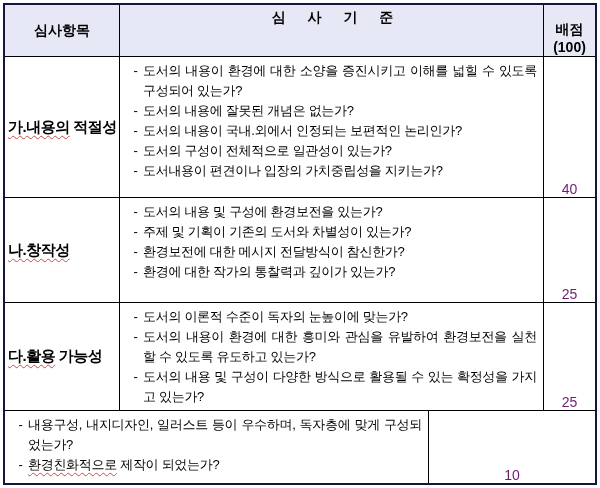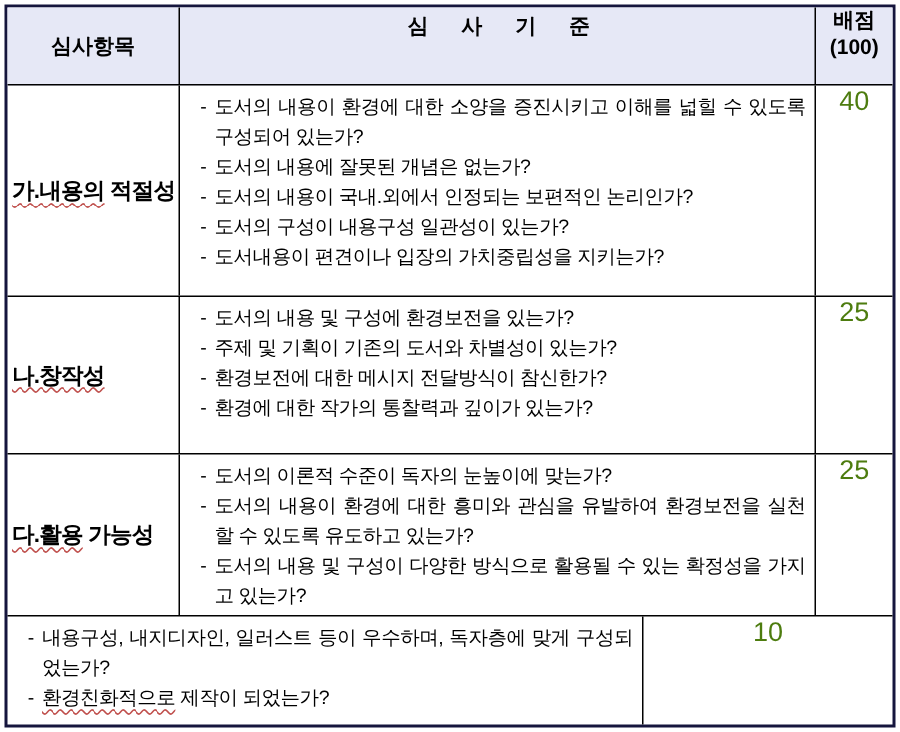--- a/index.html
+++ b/index.html
@@ -51,21 +51,21 @@
     border-right: 1px solid #000000;
     box-sizing: border-box;
     display: flex;
     flex-direction: column;
     justify-content: flex-start;
     padding: 4px 6px 4px 8px;
   }
   .c3 {
     flex: 1;
     display: flex;
-    align-items: flex-start;
+    align-items: flex-end;
     justify-content: center;
   }
   .head-label {
     font-size: 14px;
     font-weight: bold;
     color: #000000;
     text-align: center;
     line-height: 1.25;
   }
   .head-criteria {
@@ -101,22 +101,22 @@
   .dash {
     width: 15px;
     flex: none;
     text-align: center;
   }
   .crit-text {
     flex: 1;
     text-align: justify;
   }
   .score {
-    font-size: 18px;
-    color: #4d7c0f;
+    font-size: 14px;
+    color: #701a75;
   }
   .r1 { height: 141px; }
   .r2 { height: 105px; }
   .r3 { height: 108px; }
 </style>
 </head>
 <body>
 
 <div class="page">
   <div class="eval-table">
@@ -148,21 +148,21 @@
         <div class="crit">
             <span class="dash">-</span>
             <span class="crit-text">도서의 내용에 잘못된 개념은 없는가?</span>
           </div>
         <div class="crit">
             <span class="dash">-</span>
             <span class="crit-text">도서의 내용이 국내.외에서 인정되는 보편적인 논리인가?</span>
           </div>
         <div class="crit">
             <span class="dash">-</span>
-            <span class="crit-text">도서의 구성이 내용구성 일관성이 있는가?</span>
+            <span class="crit-text">도서의 구성이 전체적으로 일관성이 있는가?</span>
           </div>
         <div class="crit">
             <span class="dash">-</span>
             <span class="crit-text">도서내용이 편견이나 입장의 가치중립성을 지키는가?</span>
           </div>
       </div>
       <div class="c3">
         <span class="score">40</span>
       </div>
     </div>

